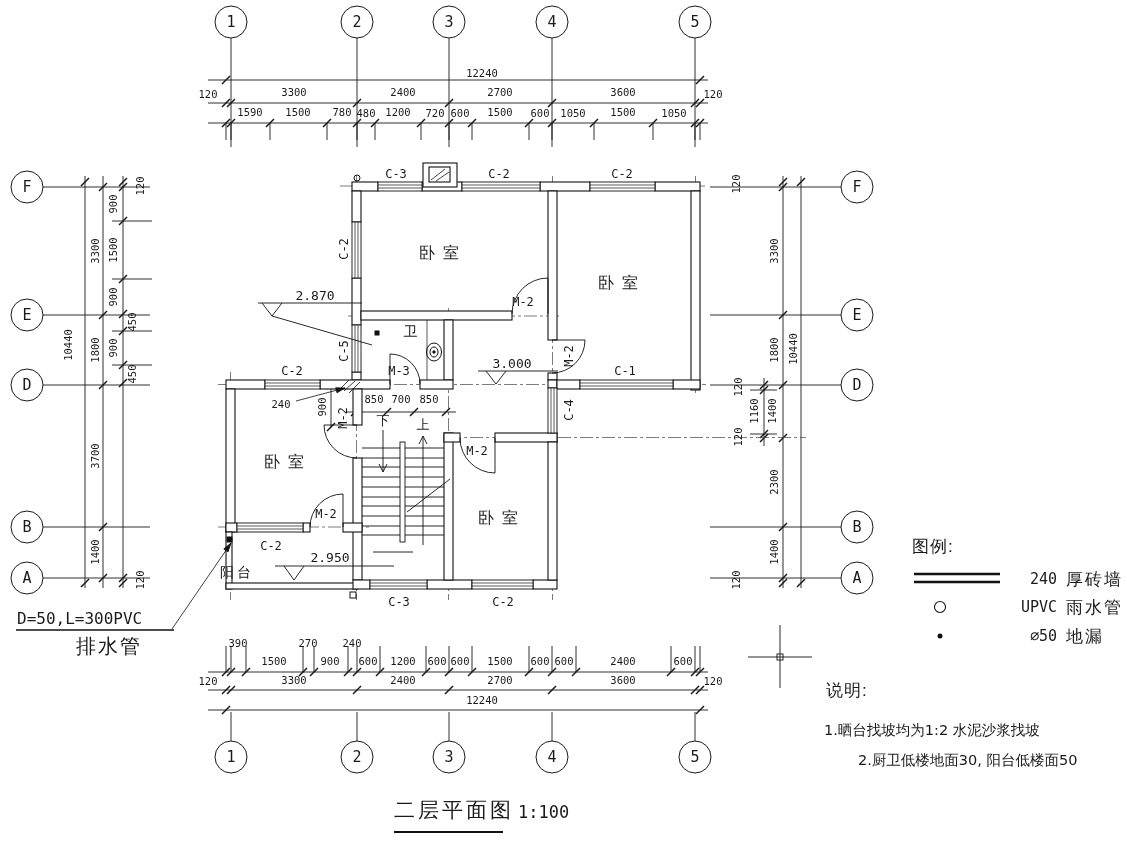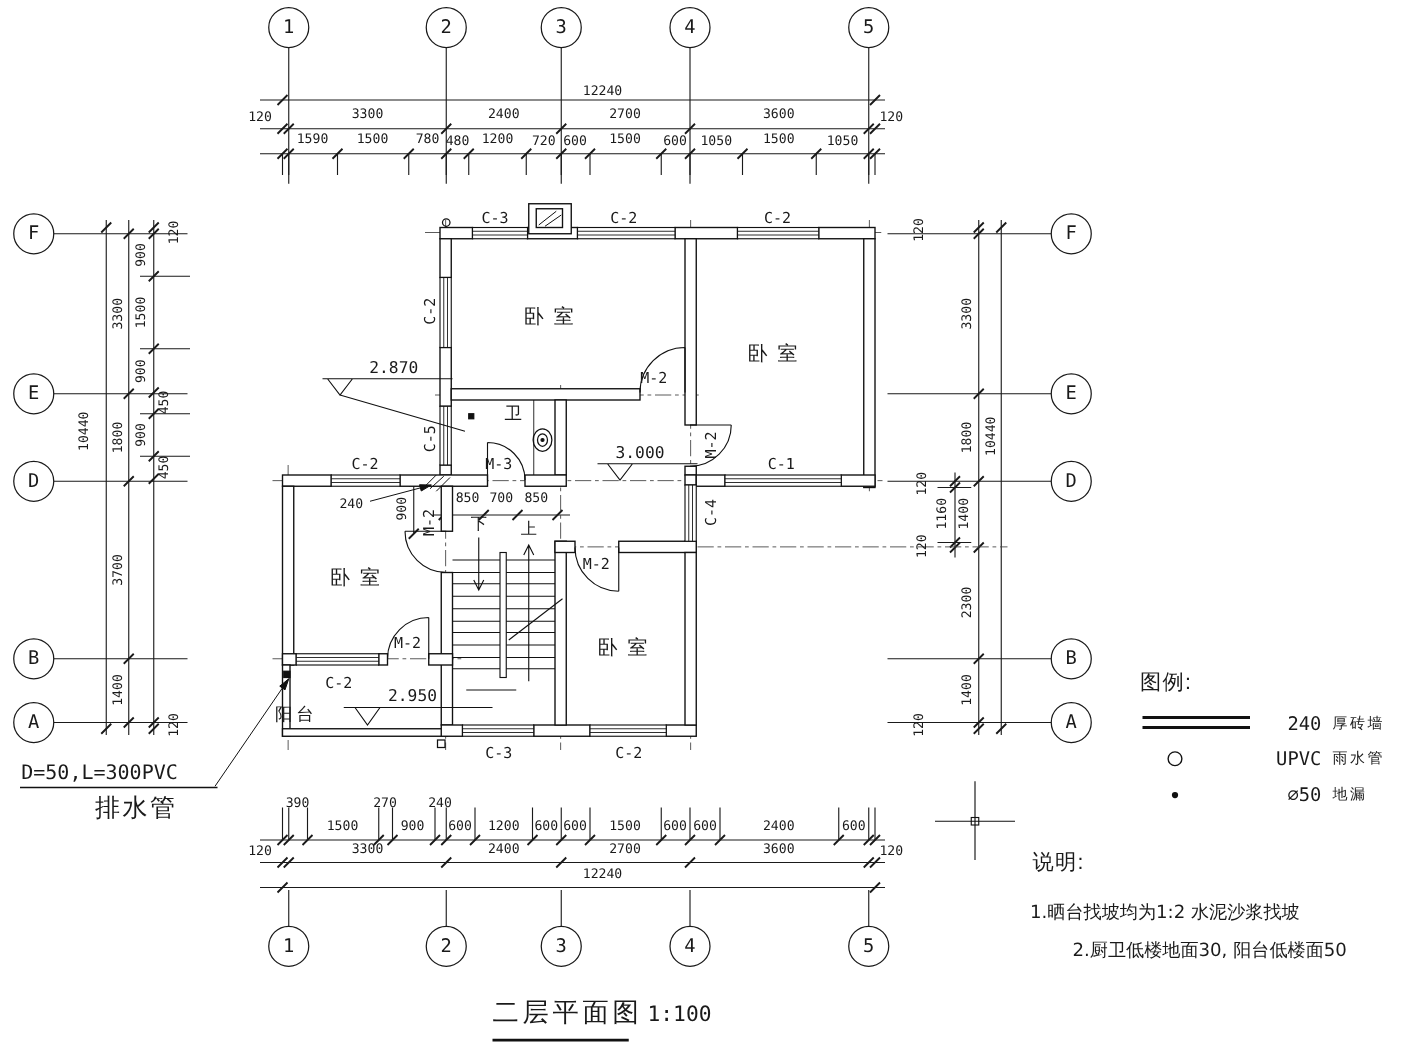--- a/index.html
+++ b/index.html
@@ -15,21 +15,21 @@
   .room-s{font-size:14px;letter-spacing:3px;font-family:"DejaVu Sans",sans-serif;}
   .elev{font-size:13px;}
   .cn-s{font-size:13px;font-family:"DejaVu Sans",sans-serif;}
   .bubble-lbl{font-size:15px;}
   #title-block .title{position:absolute;left:394px;top:810px;transform:translate(0,-50%);
        font-size:21px;letter-spacing:3px;font-family:"DejaVu Sans",sans-serif;text-align:center;}
   #title-block .scale{position:absolute;left:518px;top:812px;transform:translate(0,-50%);font-size:17px;}
   #legend .heading{position:absolute;left:912px;top:546px;transform:translate(0,-50%);
        font-size:17px;letter-spacing:1px;font-family:Liberation Sans, sans-serif;}
   .legend-val{position:absolute;transform:translate(-100%,-50%);font-size:15px;}
-  .legend-desc{position:absolute;transform:translate(0,-50%);font-size:12px;letter-spacing:2px;
+  .legend-desc{position:absolute;transform:translate(0,-50%);font-size:17px;letter-spacing:2px;
        font-family:Liberation Sans, sans-serif;}
   #notes .heading{position:absolute;left:826px;top:690px;transform:translate(0,-50%);
        font-size:17px;letter-spacing:1px;font-family:Liberation Sans, sans-serif;}
   #notes .note{position:absolute;transform:translate(0,-50%);font-size:14.5px;
        font-family:"DejaVu Sans",sans-serif;}
   #drain-note .l1{position:absolute;left:17px;top:618px;transform:translate(0,-50%);font-size:16px;}
   #drain-note .l2{position:absolute;left:76px;top:646px;transform:translate(0,-50%);font-size:20px;
        letter-spacing:2px;font-family:"DejaVu Sans",sans-serif;}
 </style>
 </head>

